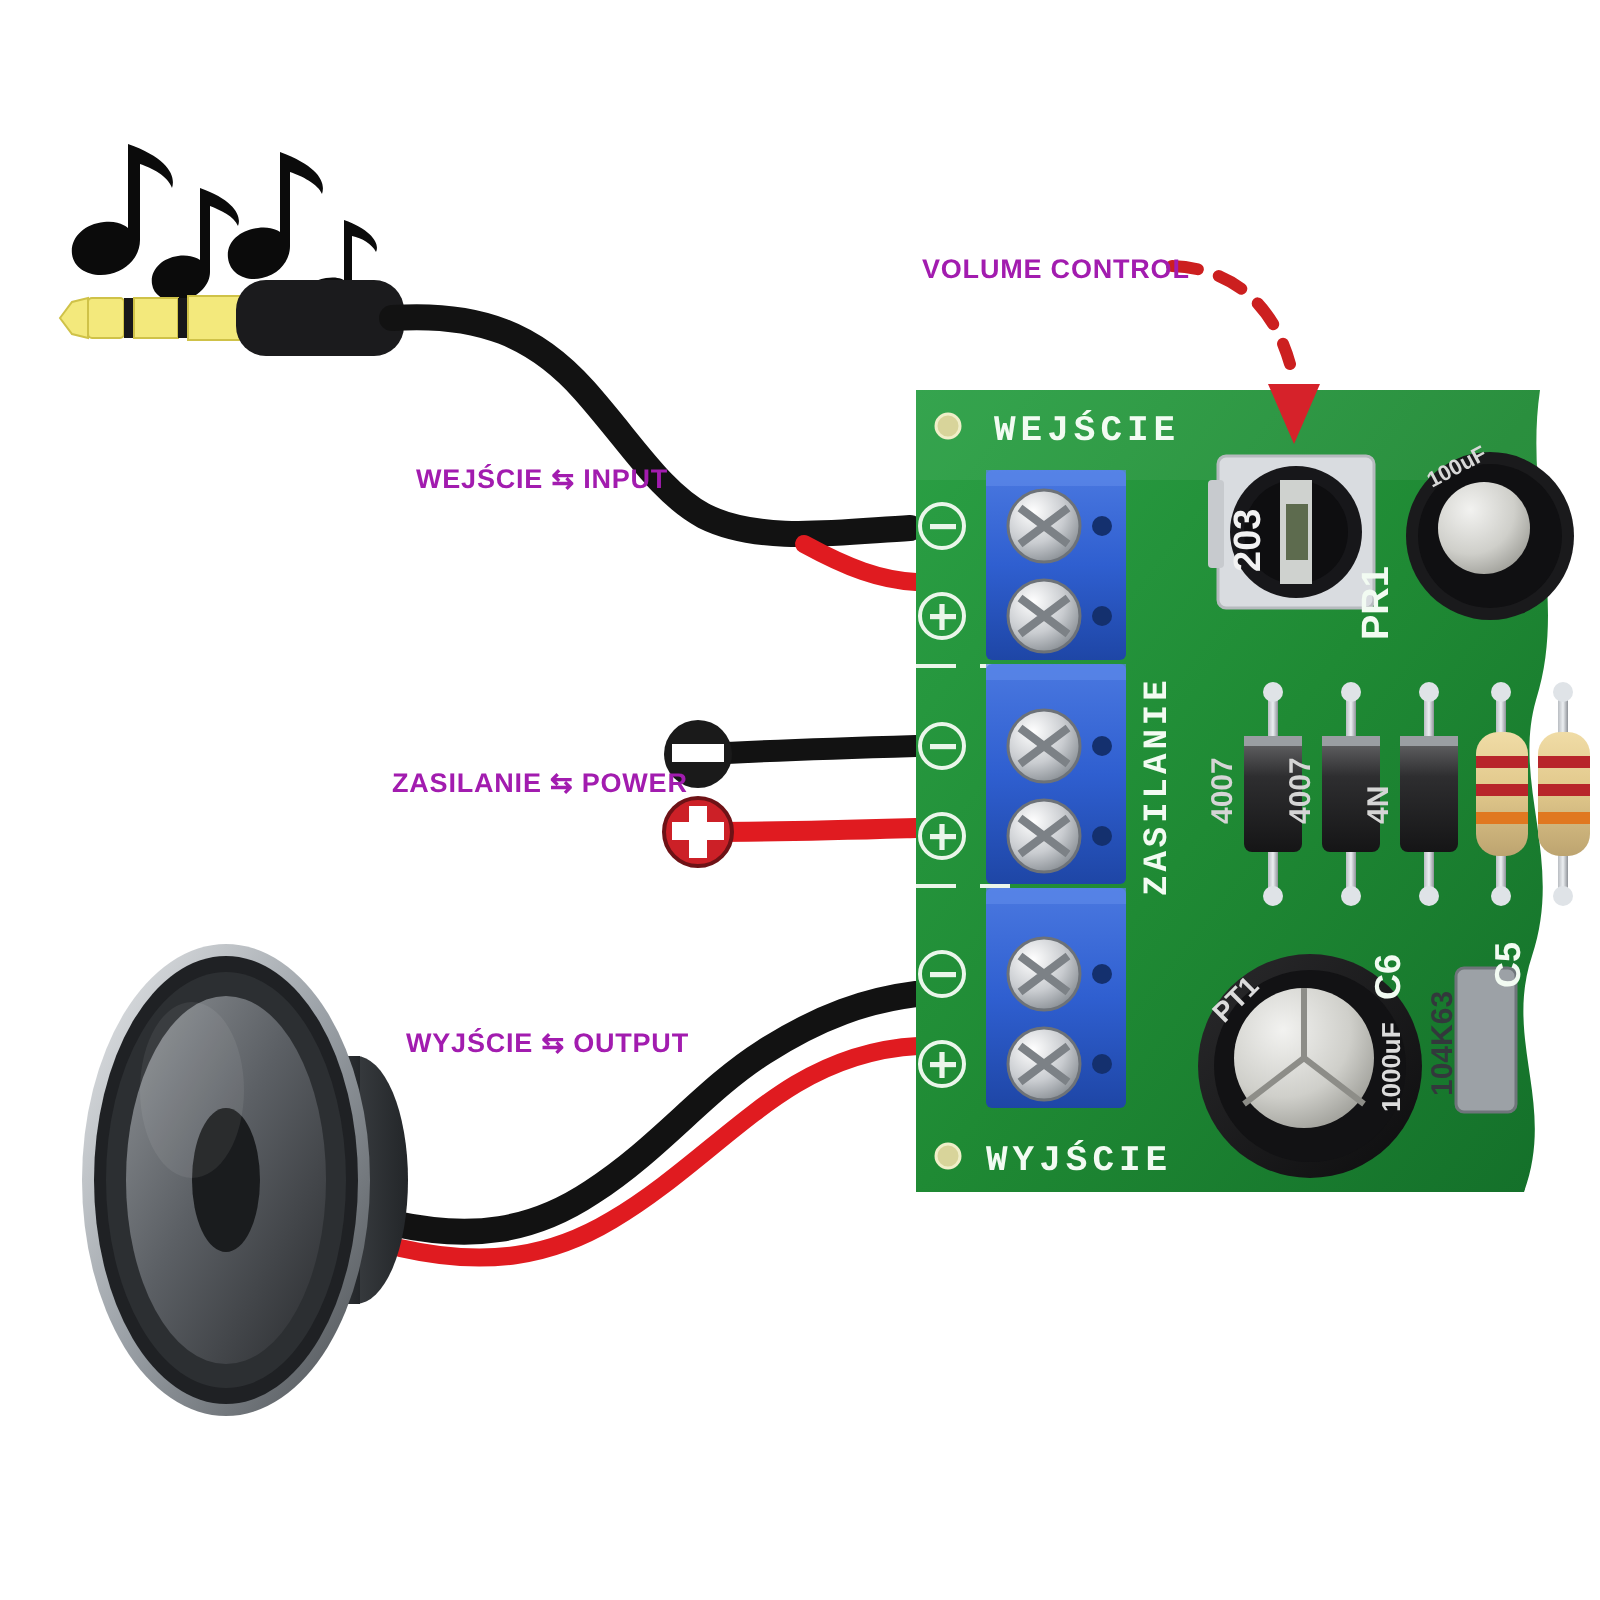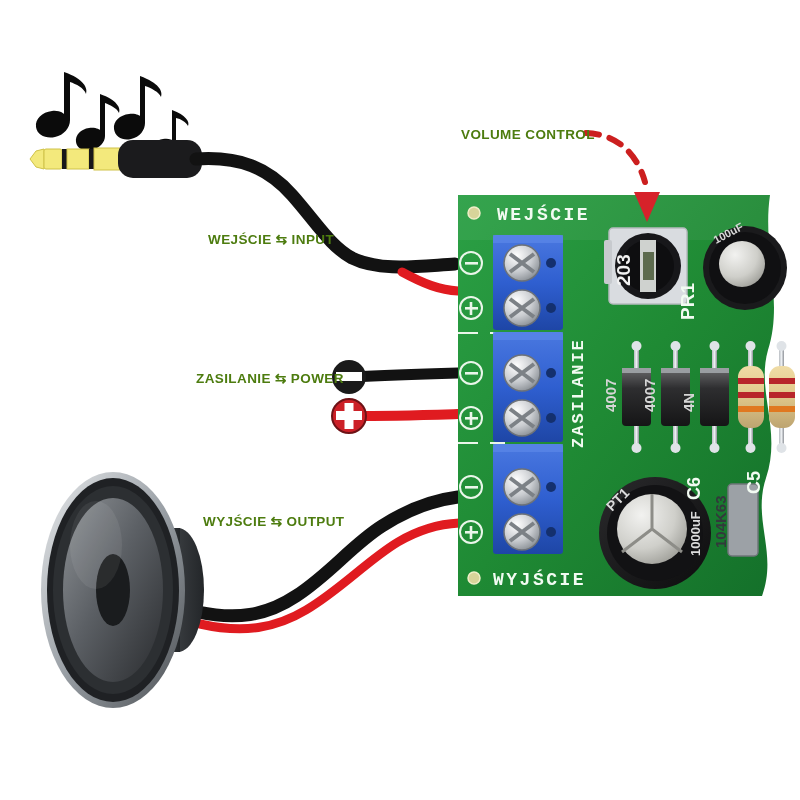--- a/index.html
+++ b/index.html
@@ -1,20 +1,20 @@
 <!DOCTYPE html>
 <html><head>
 <meta charset="utf-8">
 <style>
   html,body{margin:0;padding:0;background:#fff;}
   body{width:800px;height:800px;position:relative;overflow:hidden;
        font-family:"Liberation Sans",sans-serif;}
   #stage{position:absolute;inset:0;width:800px;height:800px;}
   .lbl{position:absolute;font-family:"Liberation Sans",sans-serif;
-       font-size:13.5px;font-weight:700;color:#4d7c0f;letter-spacing:.4px;
+       font-size:13.5px;font-weight:700;color:#a21caf;letter-spacing:.4px;
        white-space:nowrap;}
   .svgl{position:absolute;left:0;top:0;width:800px;height:800px;
         pointer-events:none;}
 </style>
 </head>
 <body>
 
 <div id="stage">
 
   <svg class="svgl" viewBox="0 0 800 800">
@@ -343,17 +343,17 @@
 
   <svg class="svgl" viewBox="0 0 800 800">
     <path d="M586 133 C614 134 636 150 645 182" stroke="#cc1f1f" stroke-width="6" fill="none" stroke-linecap="round" stroke-dasharray="13 11"></path>
     <polygon points="634,192 660,192 647,222" fill="#d6222a"></polygon>
   </svg>
 
   <div class="lbl" style="left:461px; top:127px;">VOLUME CONTROL</div>
 
   <div class="lbl" style="left:208px; top:231px;">WEJŚCIE ⇆ INPUT</div>
 
-  <div class="lbl" style="left:196px; top:370px;">ZASILANIE ⇆ POWER</div>
+  <div class="lbl" style="left:196px; top:383px;">ZASILANIE ⇆ POWER</div>
 
   <div class="lbl" style="left:203px; top:513px;text-align:center;">WYJŚCIE ⇆ OUTPUT</div>
 
 </div>
 
 </body></html>

